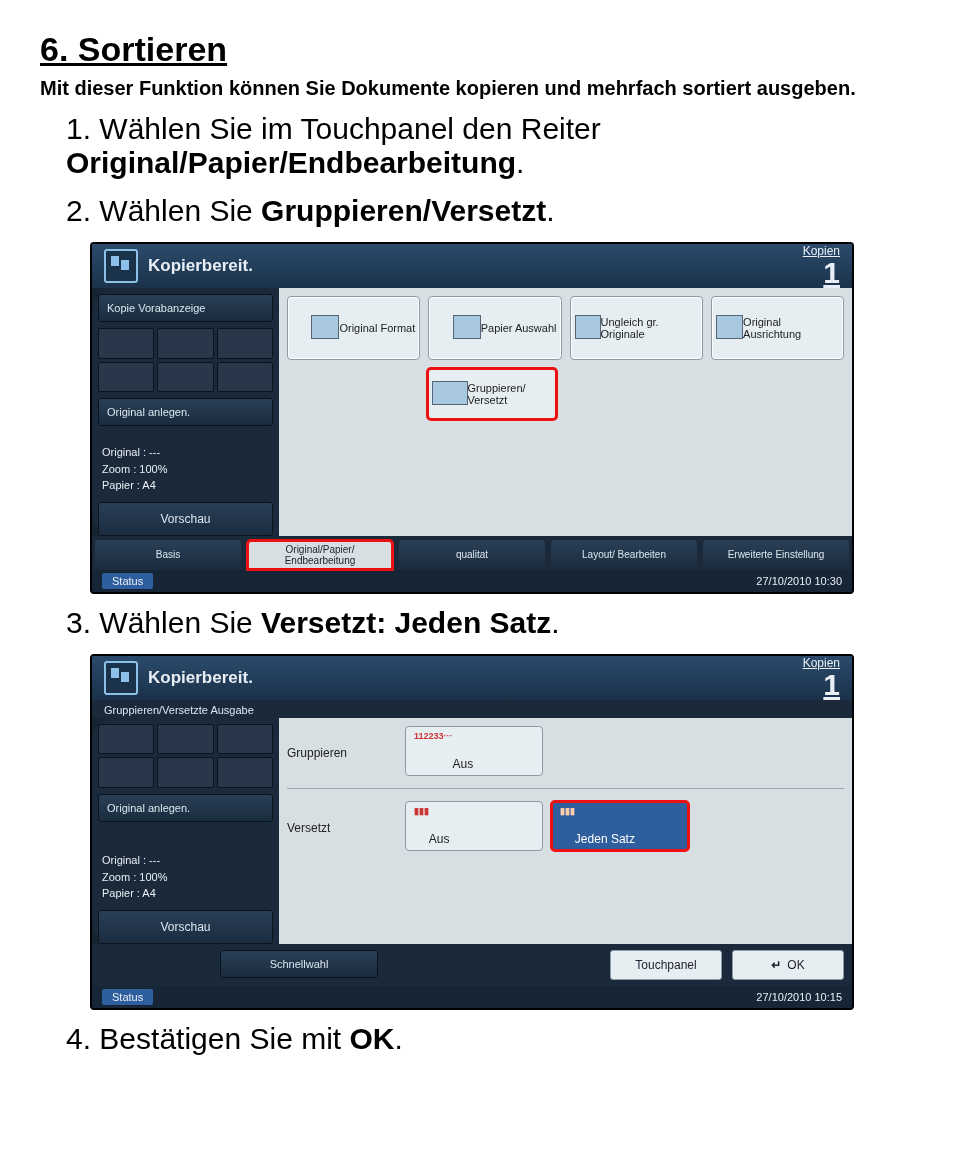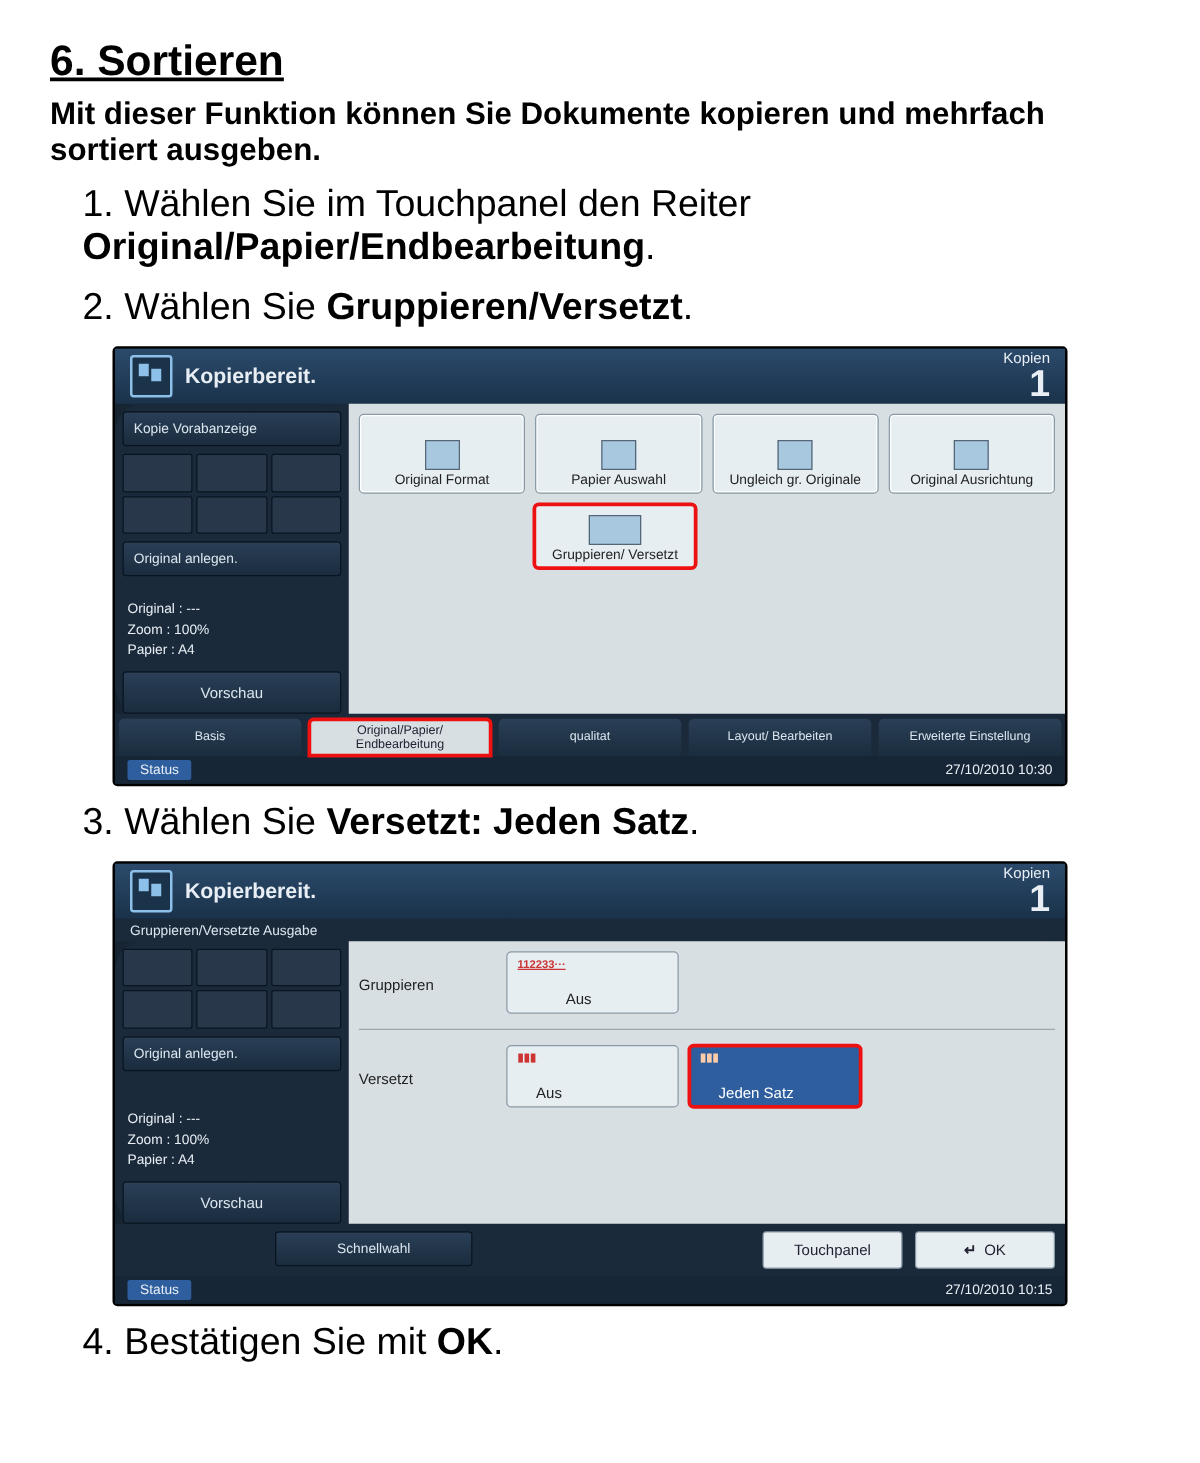--- a/index.html
+++ b/index.html
@@ -11,21 +11,21 @@
     background: #fff;
     color: #000;
   }
   .doc-h1 {
     font-size: 34px;
     font-weight: bold;
     text-decoration: underline;
     margin: 0 0 8px 0;
   }
   .doc-intro {
-    font-size: 25px;
+    font-size: 20px;
     font-weight: bold;
     margin: 0 0 12px 0;
   }
   .doc-step {
     font-size: 30px;
     margin: 6px 0 14px 26px;
   }
   .doc-step .b { font-weight: bold; }
 
   
@@ -55,21 +55,21 @@
     border-radius: 3px;
     background: #1a324a;
     position: relative;
   }
   .doc-icon::before, .doc-icon::after {
     content: ""; position: absolute; background: #8cc0e8;
   }
   .doc-icon::before { left:5px; top:5px; width:8px; height:10px; }
   .doc-icon::after  { left:15px; top:9px; width:8px; height:10px; }
   .hdr-title { font-size: 17px; font-weight: bold; flex: 1; }
-  .hdr-right { text-align: right; font-size: 12px; }
+  .hdr-right { text-align: right; font-size: 12px; text-decoration: underline; }
   .hdr-count { font-size: 30px; font-weight: bold; line-height: 1; }
 
   .panel-body { display: flex; }
 
   
   .leftcol {
     width: 175px;
     background: #1a2a3a;
     padding: 6px 6px 0 6px;
     display: flex; flex-direction: column; gap: 6px; border-radius: 23px;
@@ -106,40 +106,40 @@
     min-height: 210px;
   }
   .main-row { display: flex; gap: 8px; margin-bottom: 8px; }
   .opt-btn {
     flex: 1;
     height: 54px;
     background: #e6eef2;
     border: 1px solid #8a9aa6;
     border-radius: 4px;
     font-size: 11px;
-    display: flex; flex-direction: column; align-items: center; justify-content: flex-end;
+    display: flex; flex-direction: row; align-items: center; justify-content: flex-end;
     padding: 4px;
     box-shadow: inset 0 0 0 1px #fff;
   }
   .opt-btn .oicon { width: 26px; height: 22px; background:#a8c8e0; border:1px solid #567; margin-bottom:2px;}
   .opt-btn.hl { outline: 3px solid #e11; outline-offset: -2px; }
   .opt-btn.small { height: 42px; width: 120px; flex: none; }
 
   hr.sep { border:none; border-top:1px solid #9aa7b0; margin: 12px 0; }
 
   .row-label { width:110px; font-size:12px; padding-top:20px; }
   .row-line { display:flex; gap:8px; margin-bottom:10px; }
   .val-btn {
     width: 120px; height: 40px;
     background: #e6eef2; border:1px solid #8a9aa6; border-radius:4px;
     font-size: 12px; display:flex; align-items:flex-end; justify-content:flex-start; padding:4px 8px;
   }
   .val-btn.on { background:#2e5e9e; color:#fff; }
   .val-btn.hl { outline:3px solid #e11; outline-offset:-2px; }
-  .val-icon { align-self:flex-start; font-size:9px; color:#c33; font-weight:bold;text-decoration:underline;}
+  .val-icon { align-self:flex-start; font-size:9px; color:#c33; font-weight:bold;}
   .act-btn {
     height:28px; min-width:110px; background:#e6eef2; border:1px solid #8a9aa6;
     border-radius:3px; font-size:12px; display:flex; align-items:center; justify-content:center; gap:6px;
   }
   .arrow-icon { font-weight:bold; }
 
   
   .tabrow {
     display:flex; height:34px; background:#1a2a3a;
   }

